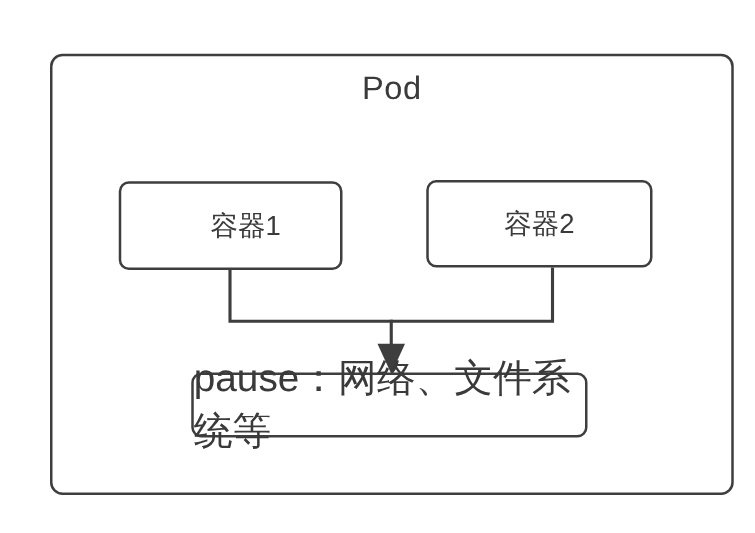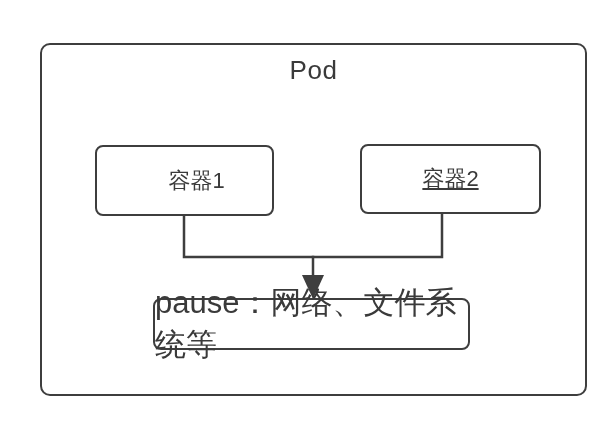--- a/index.html
+++ b/index.html
@@ -48,25 +48,24 @@
     font-size: 22px;
   }
   .node-container1 {
     left: 95px;
     top: 145px;
     width: 179px;
     height: 71px;
     padding-left: 24px;
   }
   .node-container2 {
-    left: 360px;
+    left: 341px;
     top: 144px;
     width: 181px;
     height: 70px;
-    text-decoration: underline;
   }
   .node-pause {
     left: 153px;
     top: 298px;
     width: 317px;
     height: 52px;
     font-size: 31px;
   }
   .connectors {
     position: absolute;

